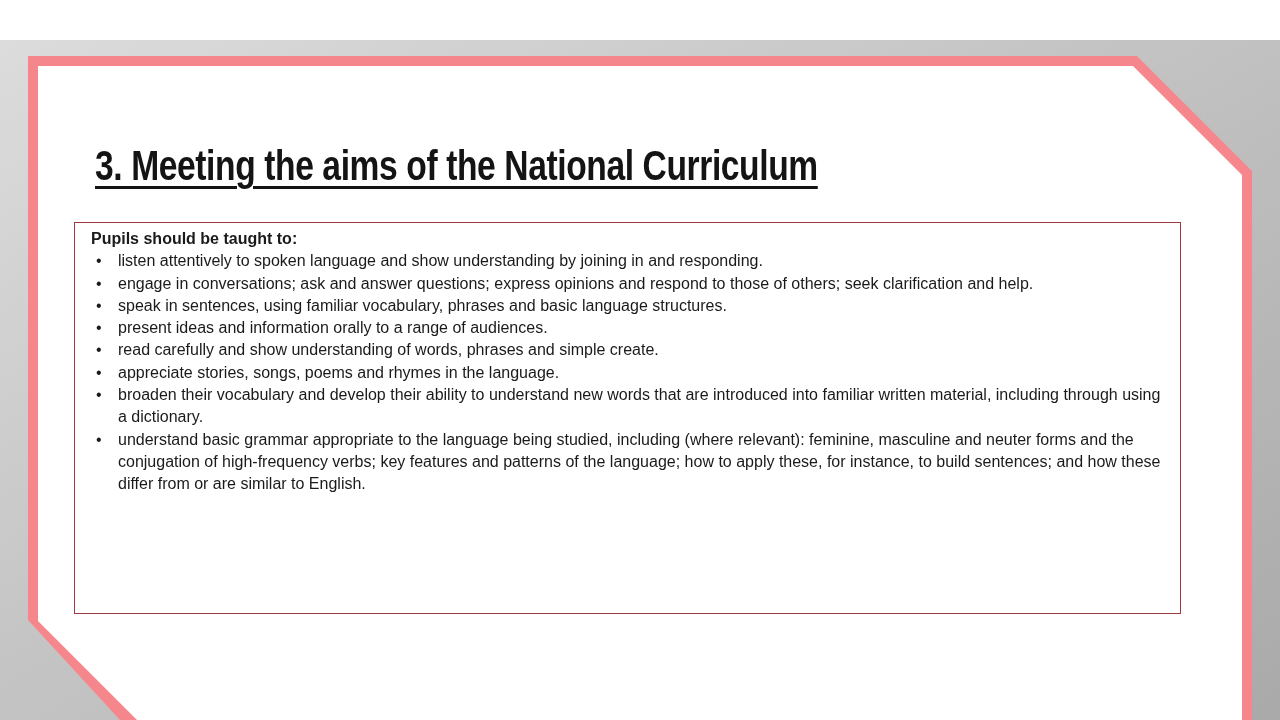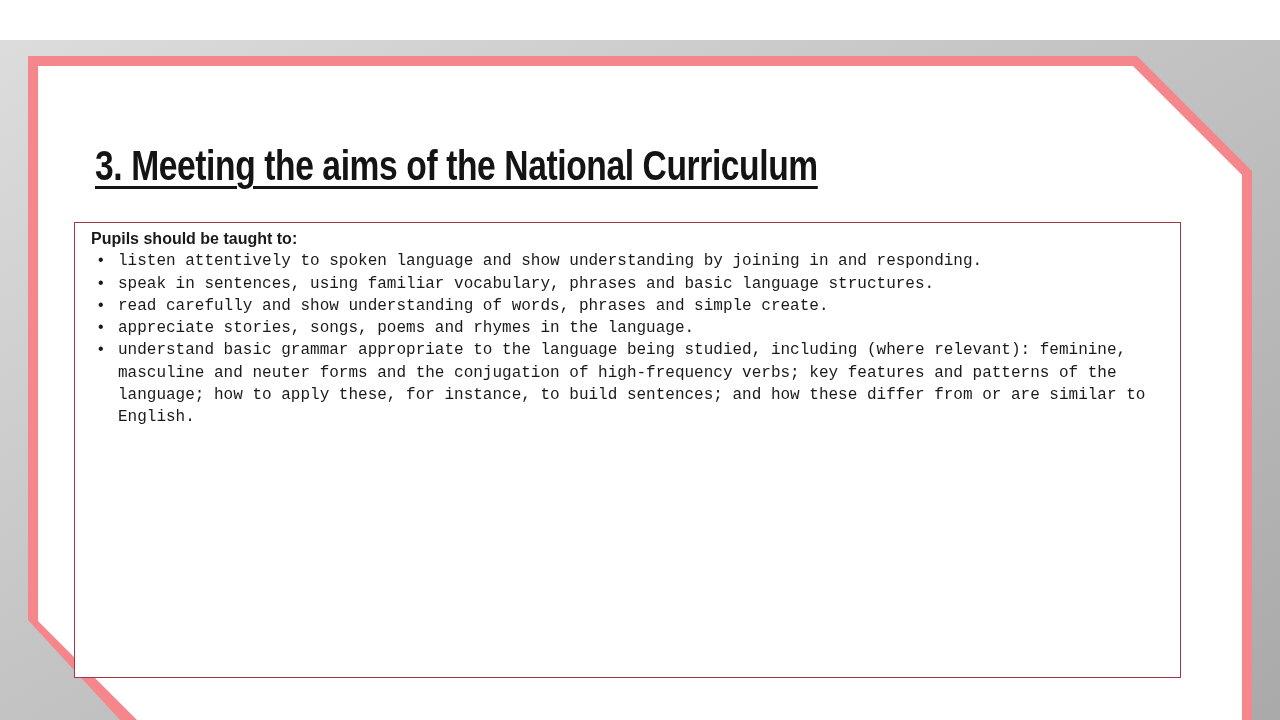--- a/index.html
+++ b/index.html
@@ -48,37 +48,36 @@
     transform-origin: left top;
     text-decoration: underline;
     text-decoration-thickness: 3px;
     text-underline-offset: 6px;
   }
   .content-box {
     position: absolute;
     left: 74px;
     top: 182px;
     width: 1107px;
-    height: 456px;
+    height: 392px;
     box-sizing: border-box;
     border: 1px solid #a03a42;
     background: #ffffff;
     padding: 5px 12px 6px 16px;
     color: #1a1a1a;
   }
   .content-heading {
     font-weight: bold;
     font-size: 16px;
     line-height: 22.3px;
   }
   ul.bullet-list {
     margin: 0;
     padding: 0;
     list-style: none;
-    font-family: Liberation Mono, monospace;
   }
   ul.bullet-list li {
     position: relative;
     padding-left: 27px;
     font-size: 16px;
     line-height: 22.3px;
   }
   ul.bullet-list li::before {
     content: "\2022";
     position: absolute;
@@ -94,20 +93,23 @@
   <div class="slide-surface"></div>
 
   <div class="slide-content">
     <h1 class="slide-title">3. Meeting the aims of the National Curriculum</h1>
 
     <div class="content-box">
       <div class="content-heading">Pupils should be taught to:</div>
 
       <ul class="bullet-list">
         <li>listen attentively to spoken language and show understanding by joining in and responding.</li>
+        <li>engage in conversations; ask and answer questions; express opinions and respond to those of others; seek clarification and help.</li>
         <li>speak in sentences, using familiar vocabulary, phrases and basic language structures.</li>
+        <li>present ideas and information orally to a range of audiences.</li>
         <li>read carefully and show understanding of words, phrases and simple create.</li>
         <li>appreciate stories, songs, poems and rhymes in the language.</li>
+        <li>broaden their vocabulary and develop their ability to understand new words that are introduced into familiar written material, including through using a dictionary.</li>
         <li>understand basic grammar appropriate to the language being studied, including (where relevant): feminine, masculine and neuter forms and the conjugation of high-frequency verbs; key features and patterns of the language; how to apply these, for instance, to build sentences; and how these differ from or are similar to English.</li>
       </ul>
     </div>
   </div>
 </div>
 
 </body></html>

